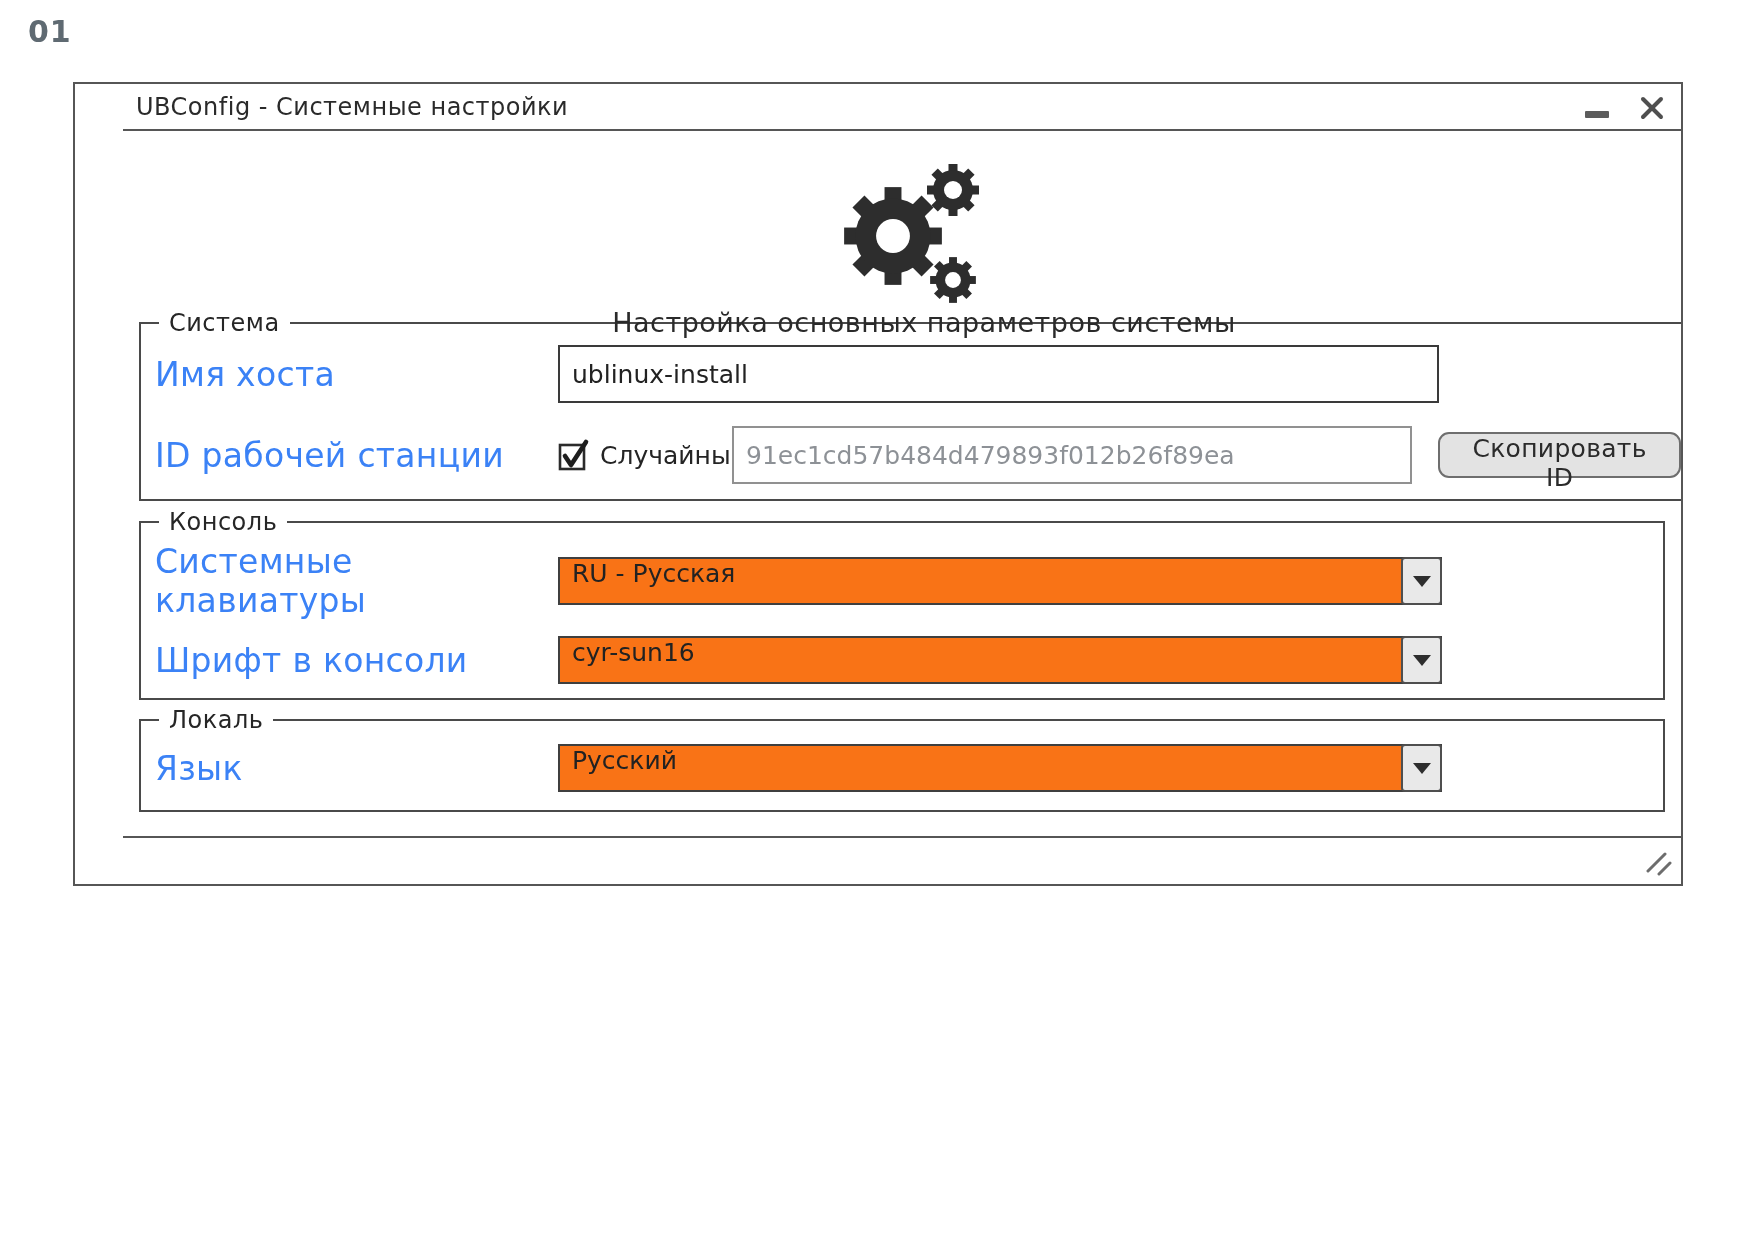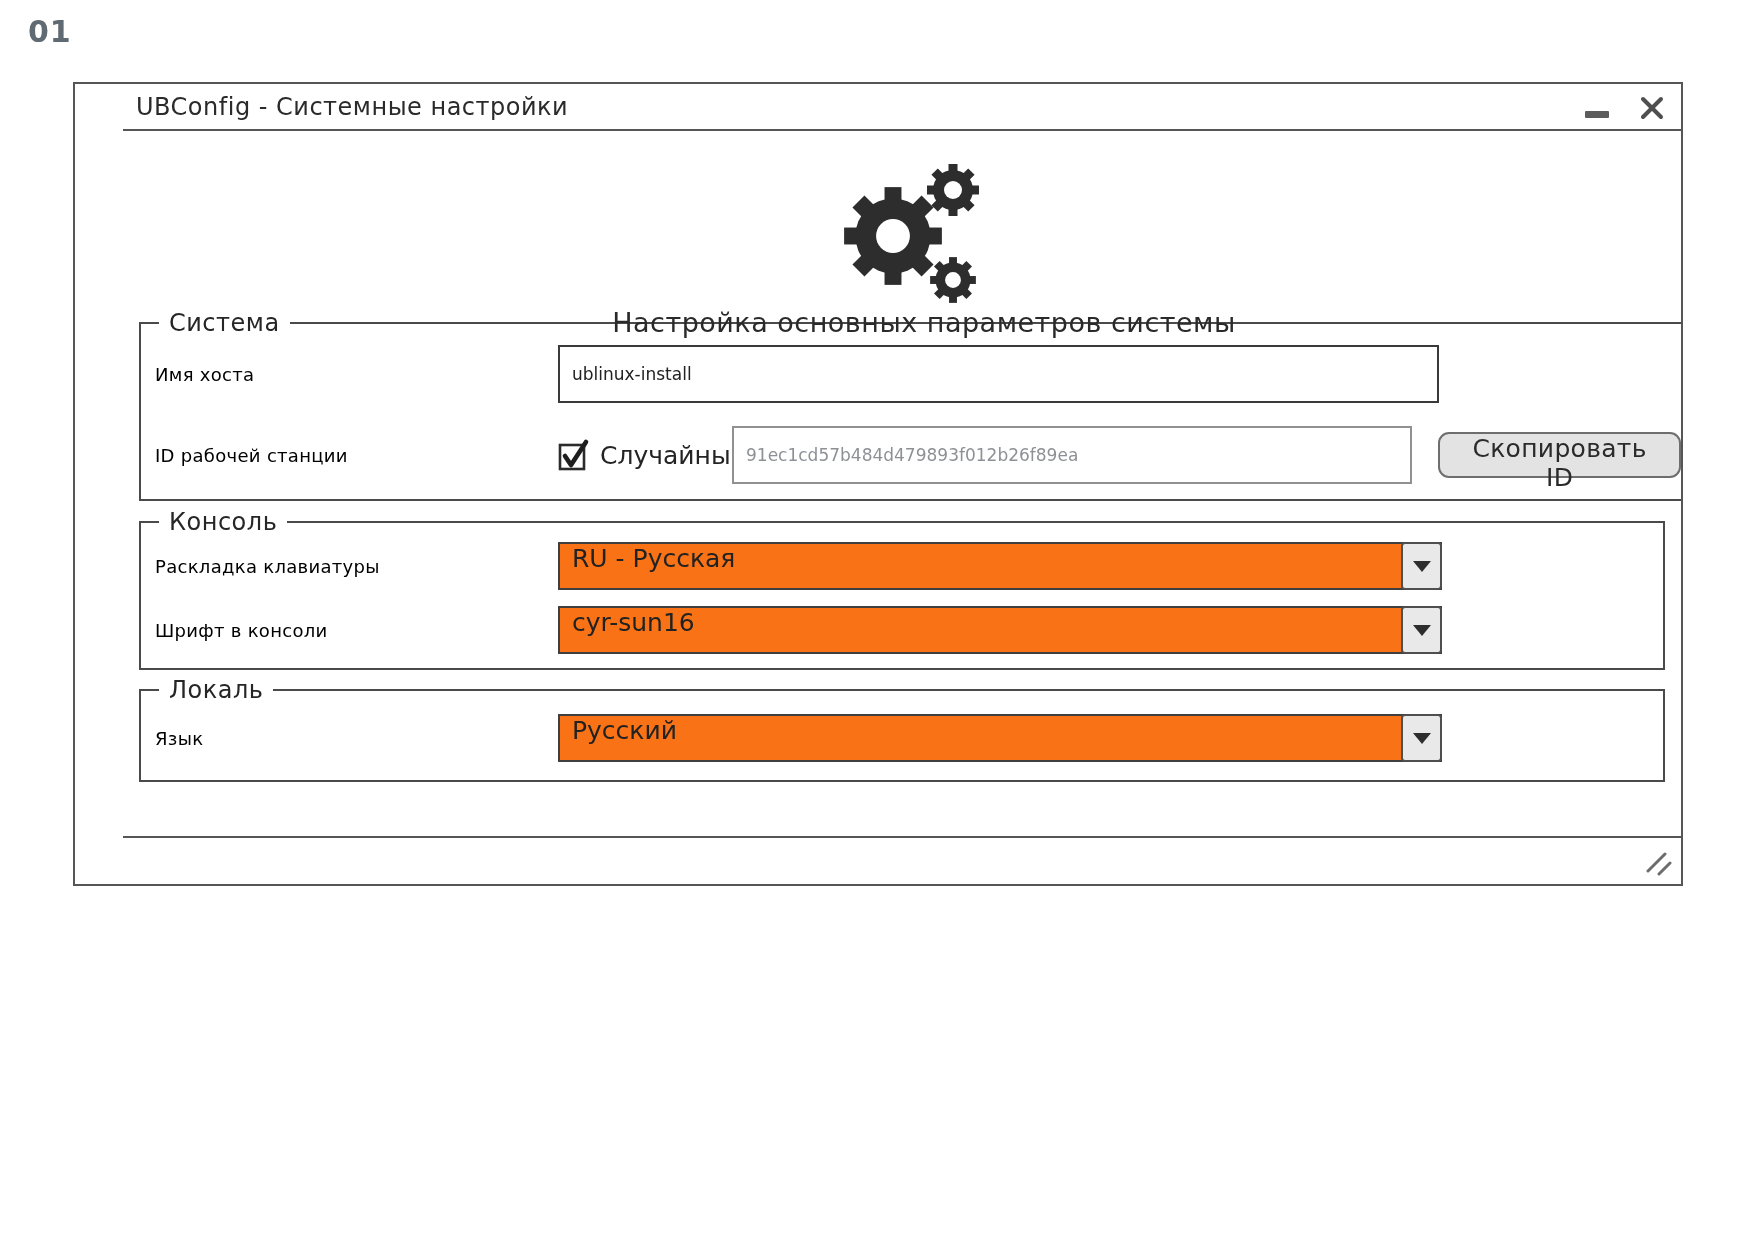--- a/index.html
+++ b/index.html
@@ -57,25 +57,25 @@
   fieldset.fs-console { margin-top: 7px;  padding-bottom: 14px; }
   fieldset.fs-locale  { margin-top: 6px;  padding-bottom: 18px; }
   legend {
     font-size: 24px; color: #262626;
     padding: 0 10px; margin-left: 4px; letter-spacing: 0.5px;
   }
 
   .row { display: flex; align-items: center; }
   .row-label {
     flex: 0 0 403px; width: 403px;
-    font-size: 18px; color: #000000; letter-spacing: 0.3px;
+    font-size: 33px; color: #3b82f6; letter-spacing: 0.3px;
   }
 
   .text-input {
-    height: 58px; font-size: 17px; color: #222;
+    height: 58px; font-size: 25px; color: #222;
     font-family: "DejaVu Sans", sans-serif;
     padding: 0 12px; background: #fff;
     border: 2px solid #3a3a3a; outline: none;
   }
   .hostname-input { width: 881px; }
   .id-input {
     width: 707px; border: 2px solid #919191; color: #8d9196;
   }
 
   .checkbox-wrap {
@@ -191,21 +191,21 @@
           </span>
           <input class="text-input id-input" type="text" readonly="" value="91ec1cd57b484d479893f012b26f89ea" style="">
           <button class="copy-btn">Скопировать ID</button>
         </div>
       </fieldset>
 
       <fieldset class="fs-console">
         <legend>Консоль</legend>
 
         <div class="row mt-con-1">
-          <span class="row-label">Раскладка клавиатуры</span>
+          <span class="row-label">Системные клавиатуры</span>
           <div class="combo">
             <span class="combo-value">RU - Русская</span>
             <span class="combo-arrow">
                 <span class="tri"></span>
               </span>
           </div>
         </div>
 
         <div class="row mt-con-2">
           <span class="row-label">Шрифт в консоли</span>

